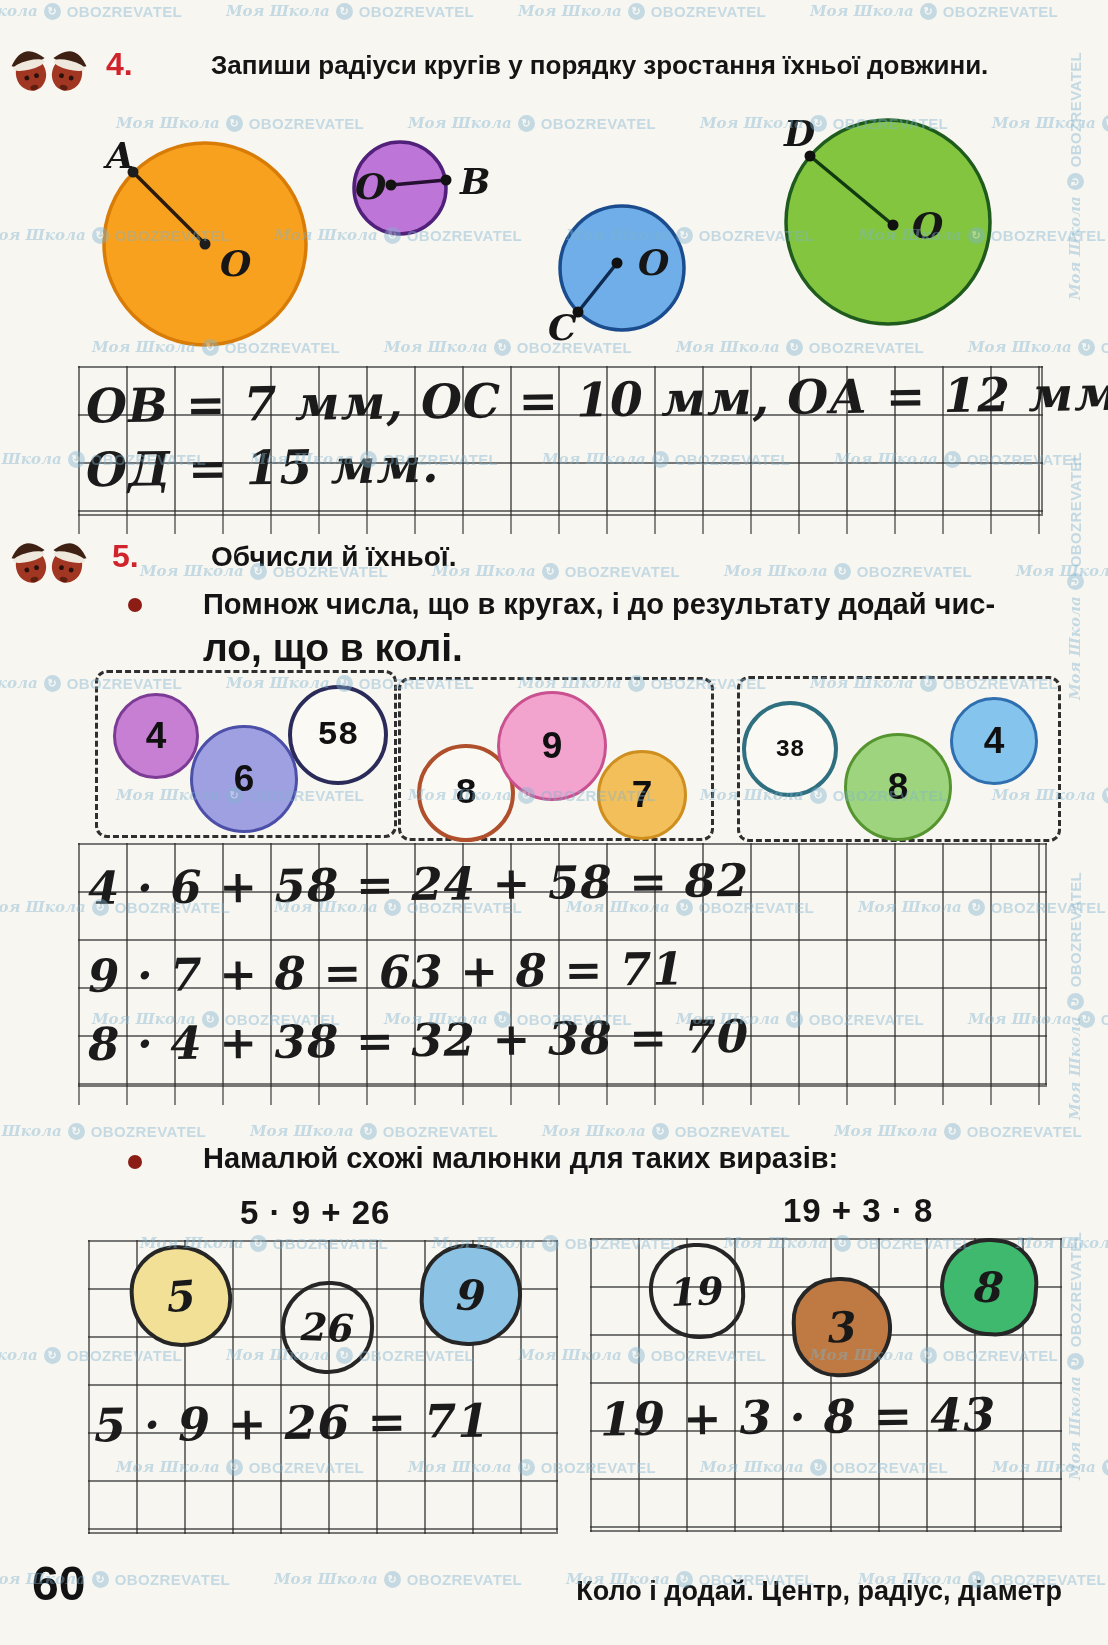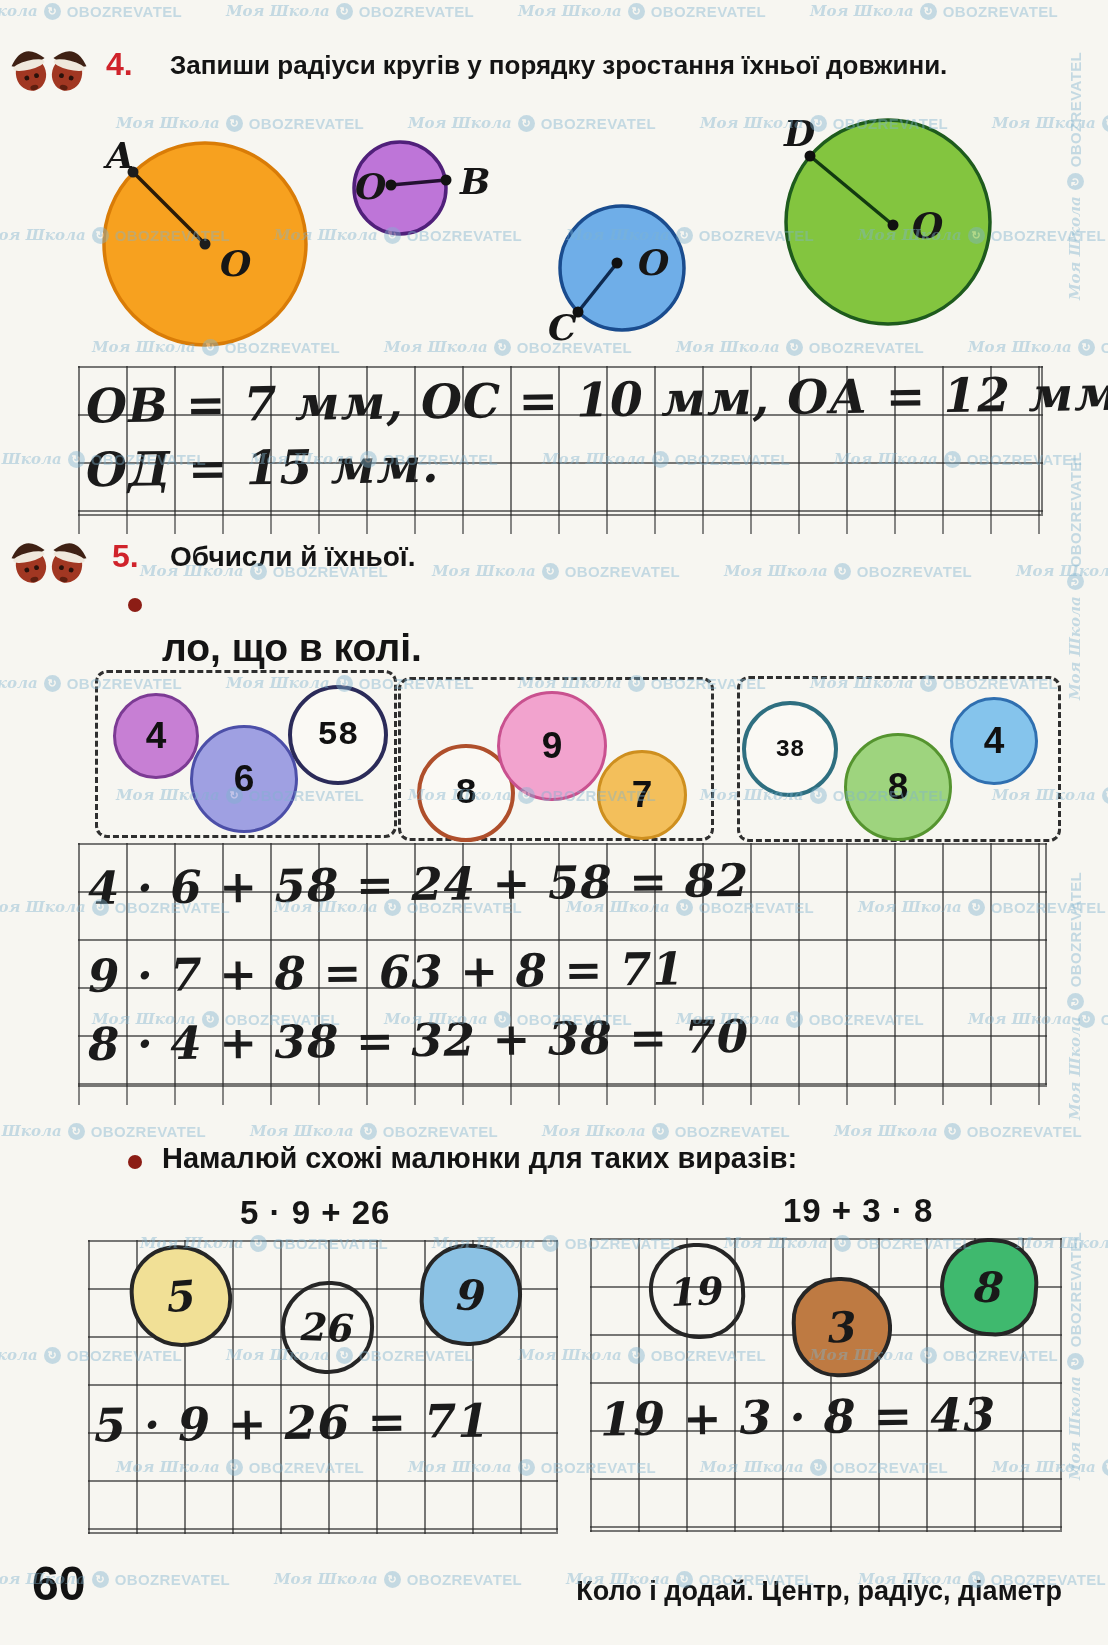--- a/index.html
+++ b/index.html
@@ -8,21 +8,21 @@
   
   #wm-layer{position:absolute;inset:0;z-index:40;pointer-events:none;}
   .wm{position:absolute;display:flex;gap:6px;align-items:center;white-space:nowrap;
       color:#7FB3CF;opacity:.42;font-size:15px;}
   .wm i{font-style:italic;font-weight:700;font-family:"DejaVu Serif",serif;}
   .wm u{text-decoration:none;font-weight:700;letter-spacing:.4px;font-family:"Liberation Sans",sans-serif;}
   .wm b{width:17px;height:17px;border-radius:50%;background:#7FB3CF;color:#f7f6f1;
         display:inline-flex;align-items:center;justify-content:center;font-size:11px;flex:none;}
   .wm-vert{transform:rotate(-90deg);transform-origin:left top;}
   
-  .ptxt{position:absolute;font-weight:700;color:#141414;white-space:nowrap;z-index:10;}
+  .ptxt{position:absolute;font-weight:700;color:#141414;white-space:nowrap;z-index:10;margin-left:41px;}
   .task-num{position:absolute;font-weight:700;color:#D0232B;font-size:32px;z-index:10;}
   .bullet-dot{position:absolute;width:14px;height:14px;border-radius:50%;z-index:10;}
   .expr{position:absolute;font-weight:700;font-size:33px;color:#161616;z-index:10;letter-spacing:1px;}
   
   .grid{position:absolute;z-index:6;
     background-image:linear-gradient(to right, rgba(40,40,40,.62) 0 2px, transparent 2px),
                      linear-gradient(to bottom, rgba(40,40,40,.62) 0 2px, transparent 2px);
     background-size:48px 48px;
     border-right:2px solid rgba(40,40,40,.62);border-bottom:2px solid rgba(40,40,40,.62);}
   .grid-ticks{position:absolute;z-index:6;
@@ -452,20 +452,21 @@
         <circle cx="57" cy="41" r="2.4" fill="#2A120B"></circle>
           <circle cx="67" cy="41" r="2.4" fill="#2A120B"></circle>
         <ellipse cx="62" cy="52" rx="4" ry="2.5" fill="#5E1F10"></ellipse>
       </g>
     </svg>
   </span>
   <span class="task-num" style="left:112px;top:538px">5.</span>
   <span class="ptxt" style="left:170px;top:541px;font-size:28px">Обчисли й їхньої.</span>
 
   <span class="bullet-dot" style="left: 128px; top: 598px; background: rgb(140, 29, 21);"></span>
+  <span class="ptxt" style="left:162px;top:588px;font-size:29px">Помнож числа, що в кругах, і до результату додай чис-</span>
   <span class="ptxt" style="left:162px;top:626px;font-size:39px">ло, що в колі.</span>
 
   <div class="dashed-box" style="left:95px;top:670px;width:296px;height:162px">
     <div class="disc" style="left: 15px; top: 20px; width: 80px; height: 80px; background: rgb(199, 127, 212); border-color: rgb(124, 59, 148);">
       <span>4</span>
       </div>
     <div class="disc" style="left: 92px; top: 52px; width: 102px; height: 102px; background: rgb(159, 160, 226); border-color: rgb(76, 79, 168);">
       <span>6</span>
       </div>
     <div class="disc ring" style="left: 190px; top: 12px; width: 92px; height: 92px; font-size: 34px; border-color: rgb(43, 43, 89);">

